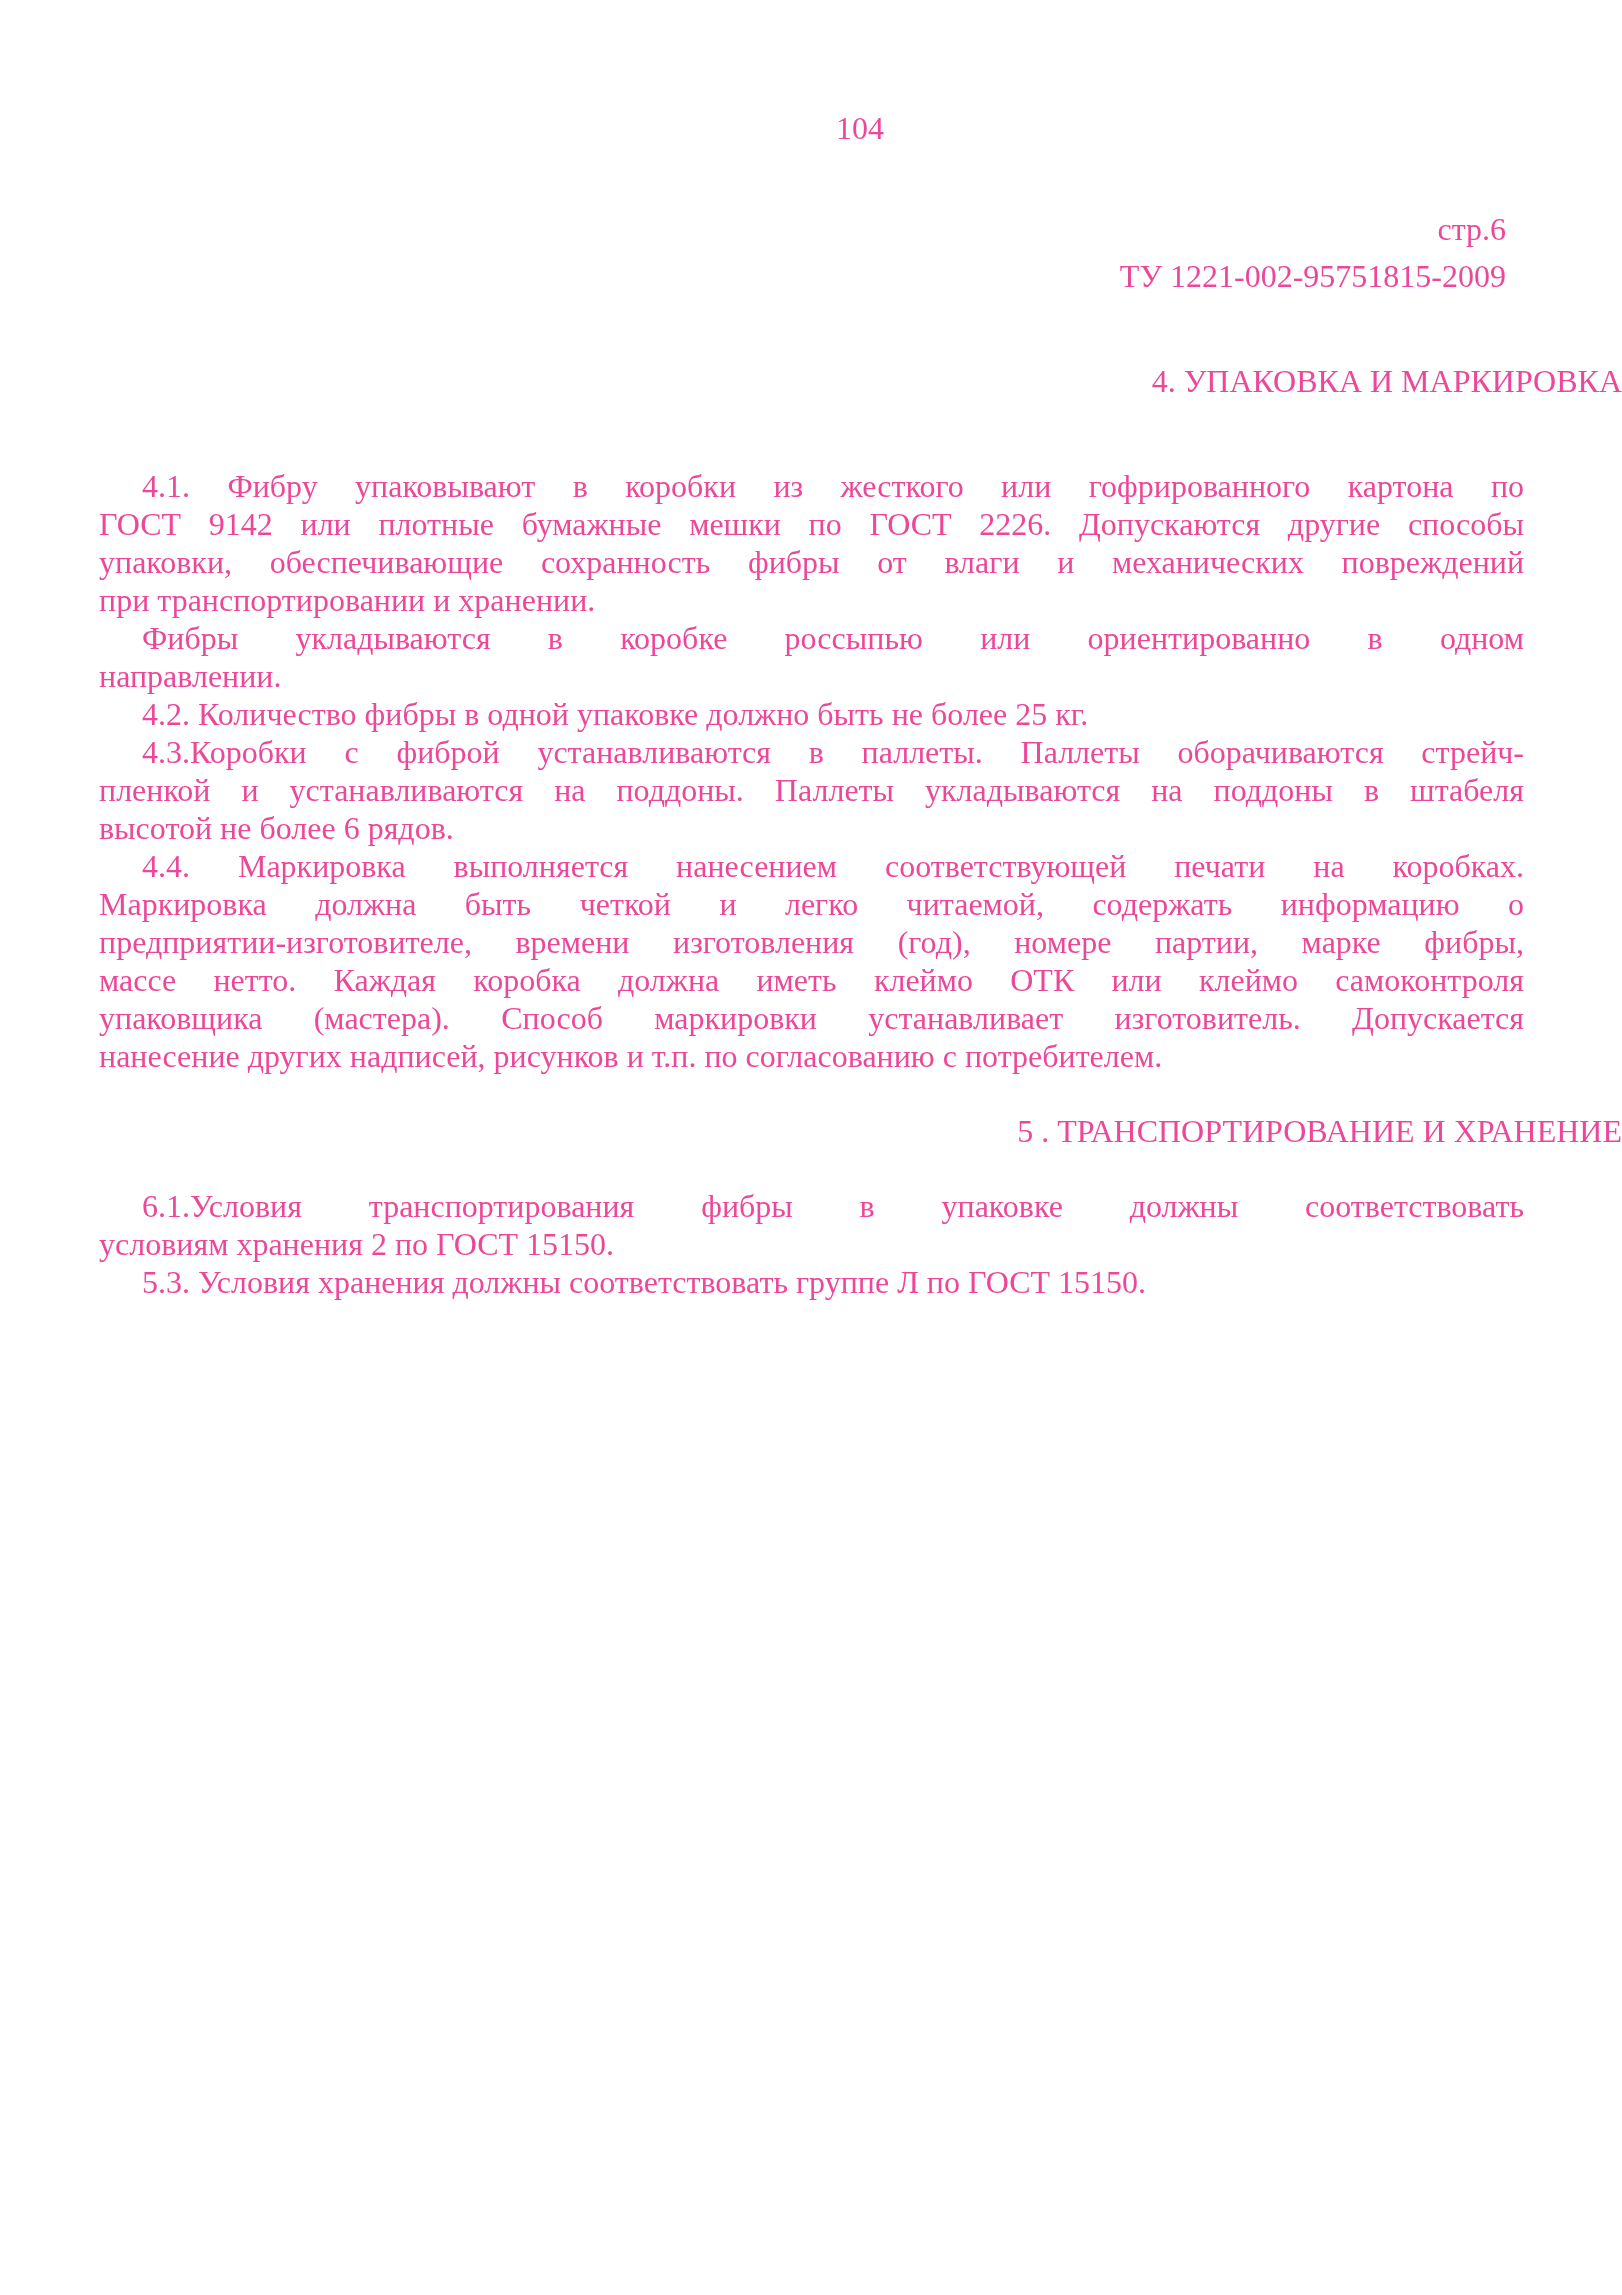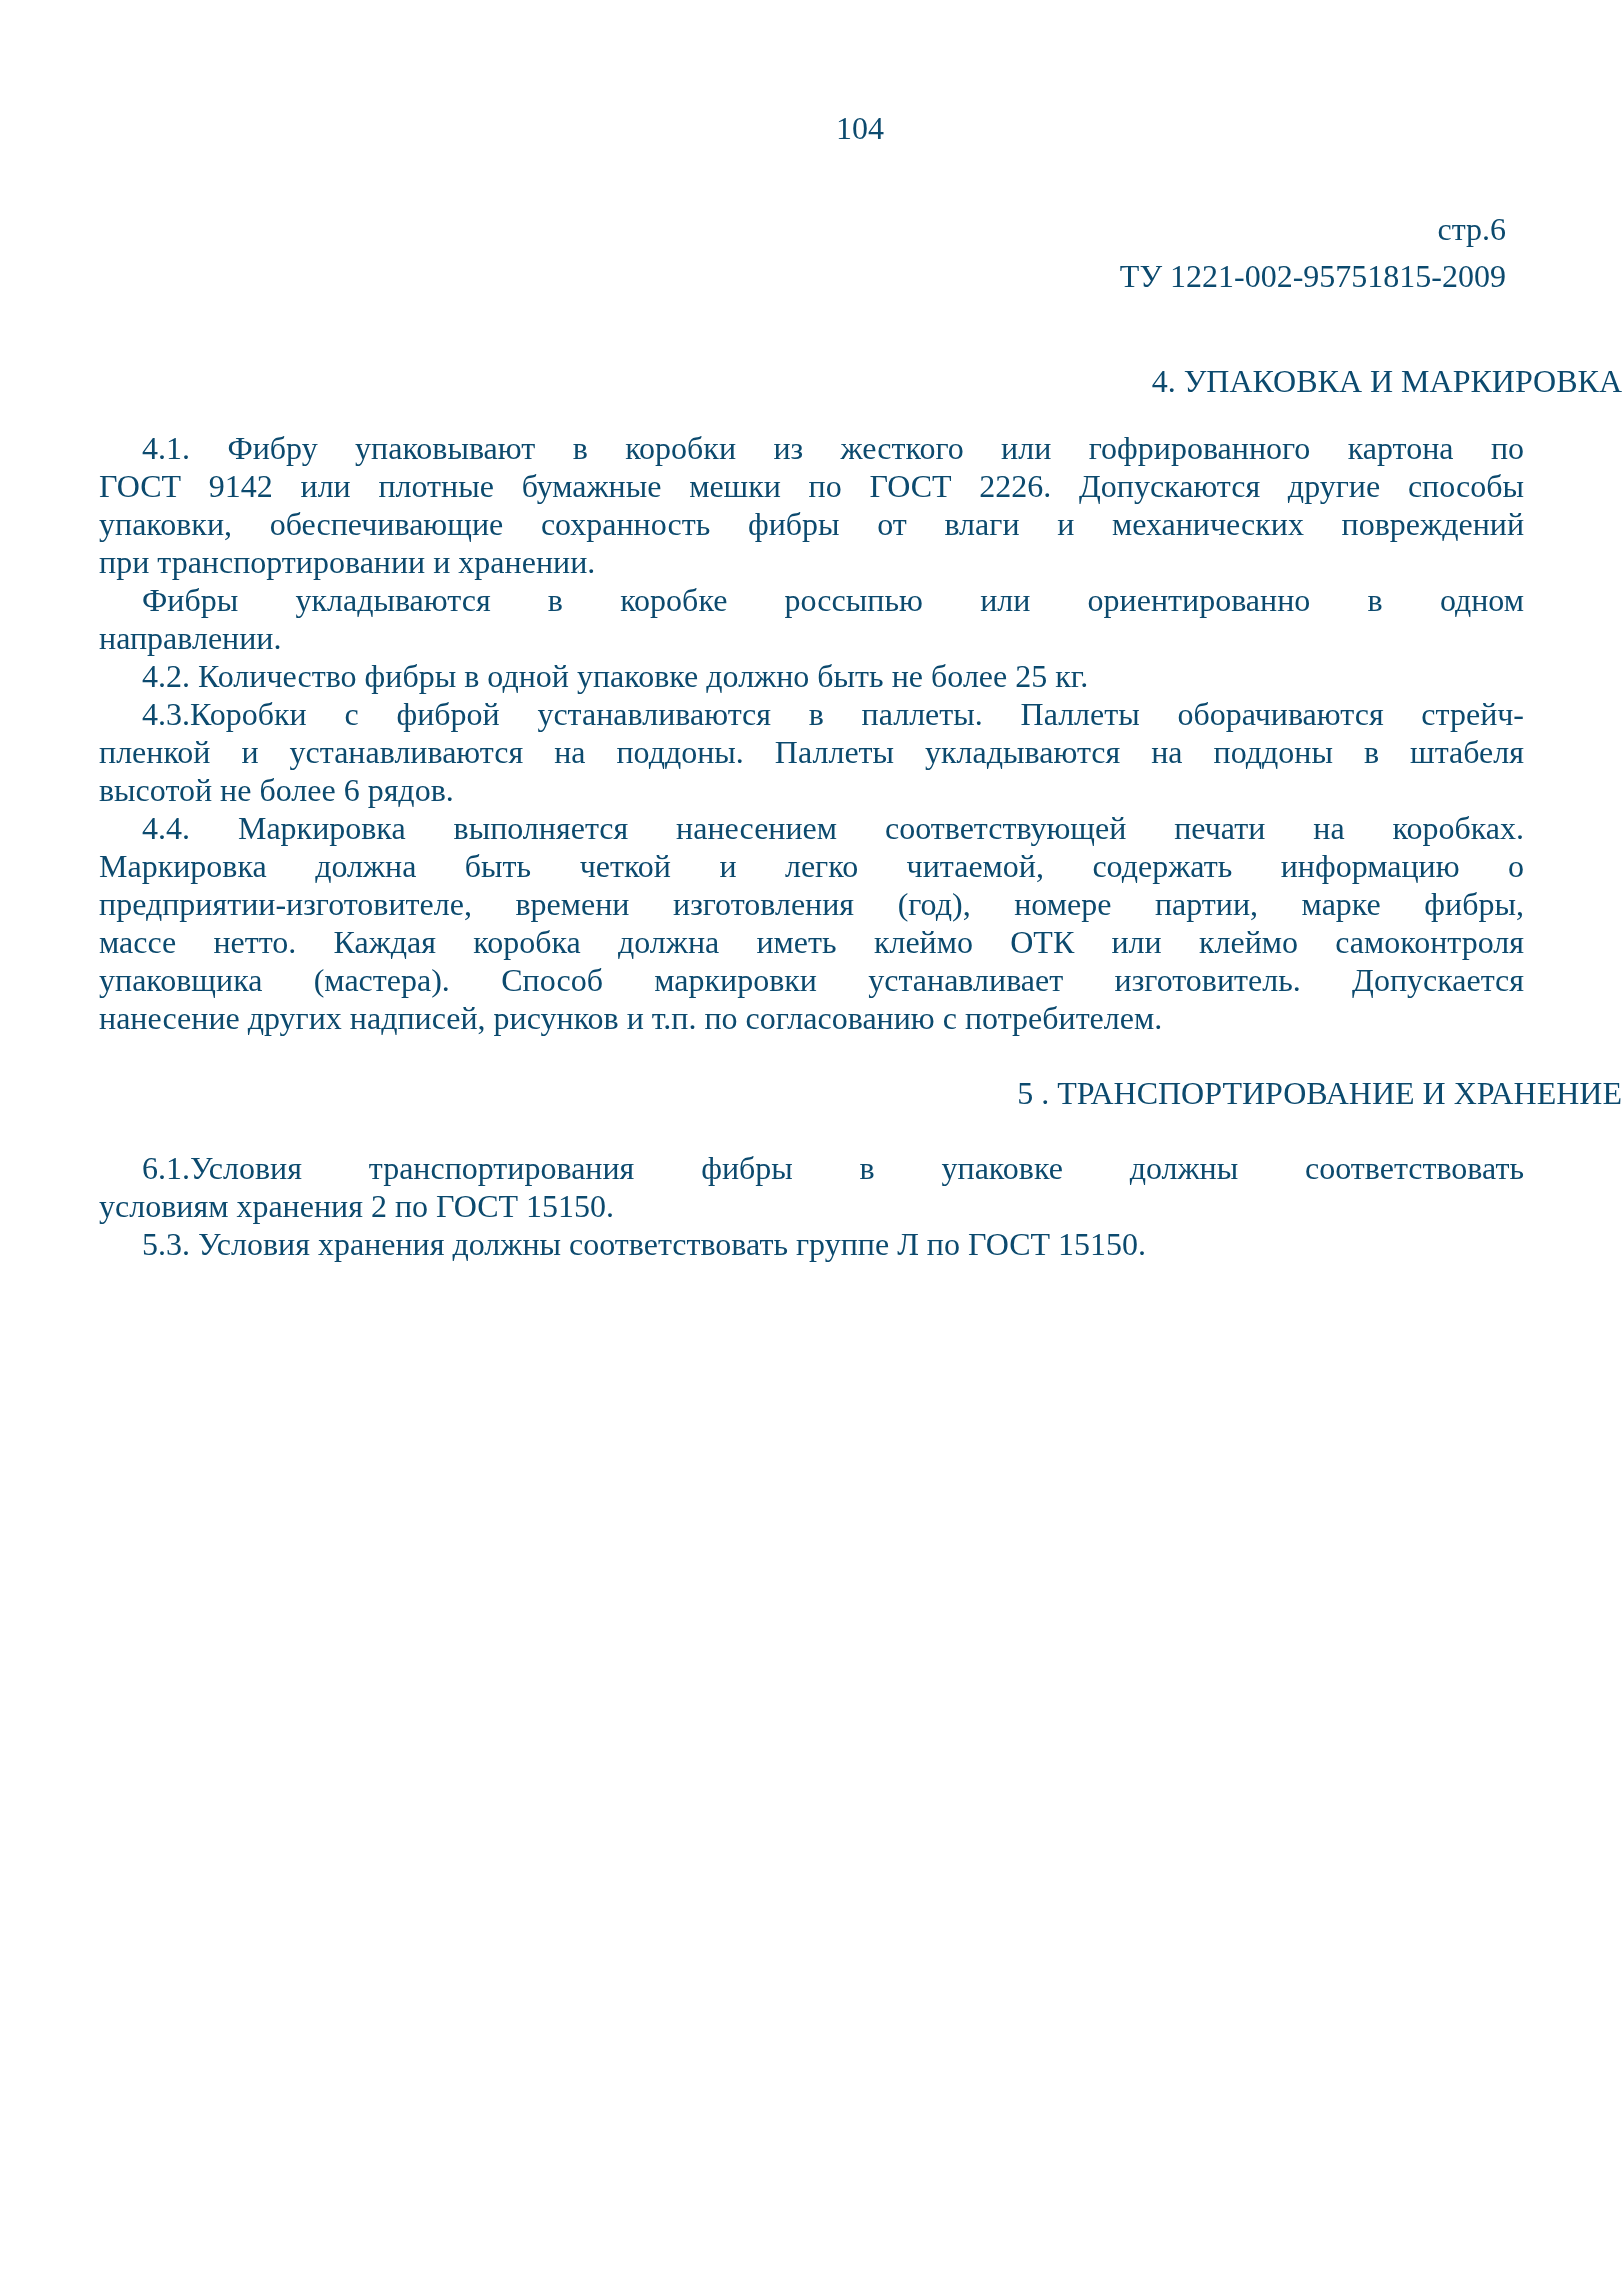--- a/index.html
+++ b/index.html
@@ -5,21 +5,21 @@
   html, body {
     margin: 0;
     padding: 0;
     background: #e8e8e8;
   }
   .page {
     position: relative;
     width: 1622px;
     height: 2295px;
     background: #ffffff;
-    color: #0c4a6e;
+    color: #ec4899;
     font-family: "Liberation Serif", "DejaVu Serif", serif;
     font-size: 32px;
     line-height: 38px;
     overflow: hidden;
   }
   .page-number {
     margin-top: 109px;
     text-align: center;
     padding-left: 98px; 
   }
@@ -34,21 +34,21 @@
     text-align: right;
     padding-left: 85px; 
     white-space: nowrap;
   }
   .sec-heading.h4 { margin-top: 67px; }
   .sec-heading.h5 { margin-top: 37px; }
   .body-block {
     margin-left: 99px;
     margin-right: 98px;
   }
-  .body-4 { margin-top: 29px; }
+  .body-4 { margin-top: 67px; }
   .body-5 { margin-top: 37px; }
   .para { margin: 0; }
   .line {
     text-align: justify;
     text-align-last: justify;
   }
   .line.lastline {
     text-align-last: left;
   }
   .line.firstline {

